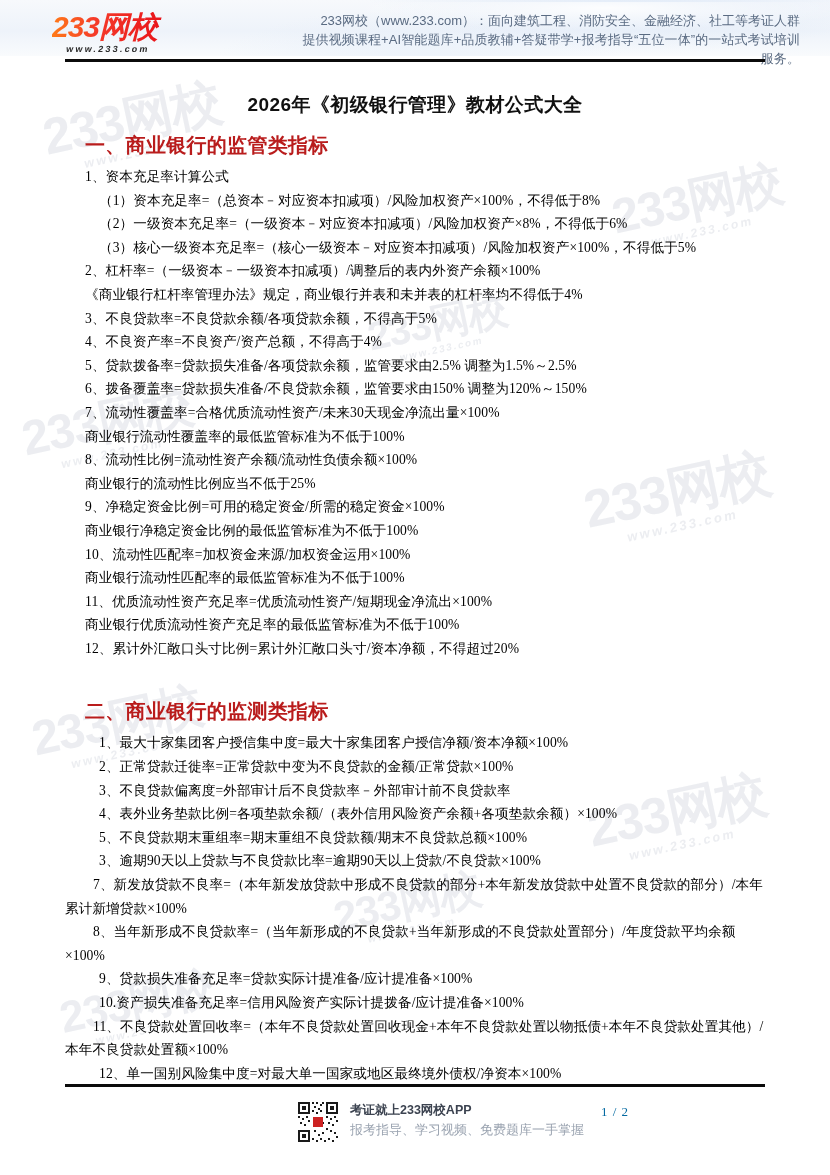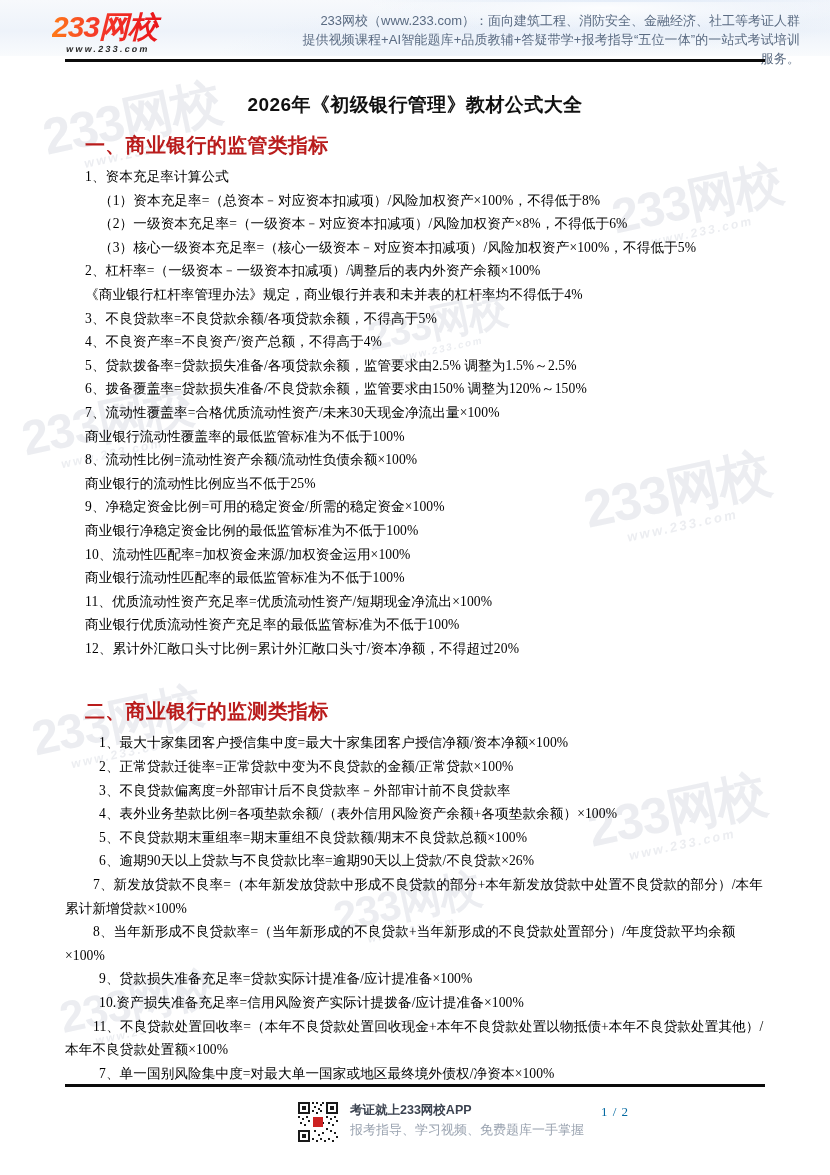--- a/index.html
+++ b/index.html
@@ -271,27 +271,27 @@
       <p class="line ind-1">商业银行流动性匹配率的最低监管标准为不低于100%</p>
       <p class="line ind-1">11、优质流动性资产充足率=优质流动性资产/短期现金净流出×100%</p>
       <p class="line ind-1">商业银行优质流动性资产充足率的最低监管标准为不低于100%</p>
       <p class="line ind-1">12、累计外汇敞口头寸比例=累计外汇敞口头寸/资本净额，不得超过20%</p>
       <div class="section-head section-2-head">二、商业银行的监测类指标</div>
       <p class="line ind-2">1、最大十家集团客户授信集中度=最大十家集团客户授信净额/资本净额×100%</p>
       <p class="line ind-2">2、正常贷款迁徙率=正常贷款中变为不良贷款的金额/正常贷款×100%</p>
       <p class="line ind-2">3、不良贷款偏离度=外部审计后不良贷款率﹣外部审计前不良贷款率</p>
       <p class="line ind-2">4、表外业务垫款比例=各项垫款余额/（表外信用风险资产余额+各项垫款余额）×100%</p>
       <p class="line ind-2">5、不良贷款期末重组率=期末重组不良贷款额/期末不良贷款总额×100%</p>
-      <p class="line ind-2">6、逾期90天以上贷款与不良贷款比率=逾期90天以上贷款/不良贷款×26%</p>
+      <p class="line ind-2">3、逾期90天以上贷款与不良贷款比率=逾期90天以上贷款/不良贷款×100%</p>
       <p class="line ind-wrap">7、新发放贷款不良率=（本年新发放贷款中形成不良贷款的部分+本年新发放贷款中处置不良贷款的部分）/本年累计新增贷款×100%</p>
       <p class="line ind-wrap">8、当年新形成不良贷款率=（当年新形成的不良贷款+当年新形成的不良贷款处置部分）/年度贷款平均余额×100%</p>
       <p class="line ind-2">9、贷款损失准备充足率=贷款实际计提准备/应计提准备×100%</p>
       <p class="line ind-2">10.资产损失准备充足率=信用风险资产实际计提拨备/应计提准备×100%</p>
       <p class="line ind-wrap">11、不良贷款处置回收率=（本年不良贷款处置回收现金+本年不良贷款处置以物抵债+本年不良贷款处置其他）/本年不良贷款处置额×100%</p>
-      <p class="line ind-2">7、单一国别风险集中度=对最大单一国家或地区最终境外债权/净资本×100%</p>
+      <p class="line ind-2">12、单一国别风险集中度=对最大单一国家或地区最终境外债权/净资本×100%</p>
     </div>
 
   <div class="rule-bottom"></div>
 
   <div class="footer">
     <div class="footer-inner">
       <div class="qr">
         <svg width="44" height="44" viewBox="0 0 44 44" aria-hidden="true">
           <rect x="0" y="0" width="44" height="44" fill="#ffffff"></rect>
           <g fill="#1a1a1a">

